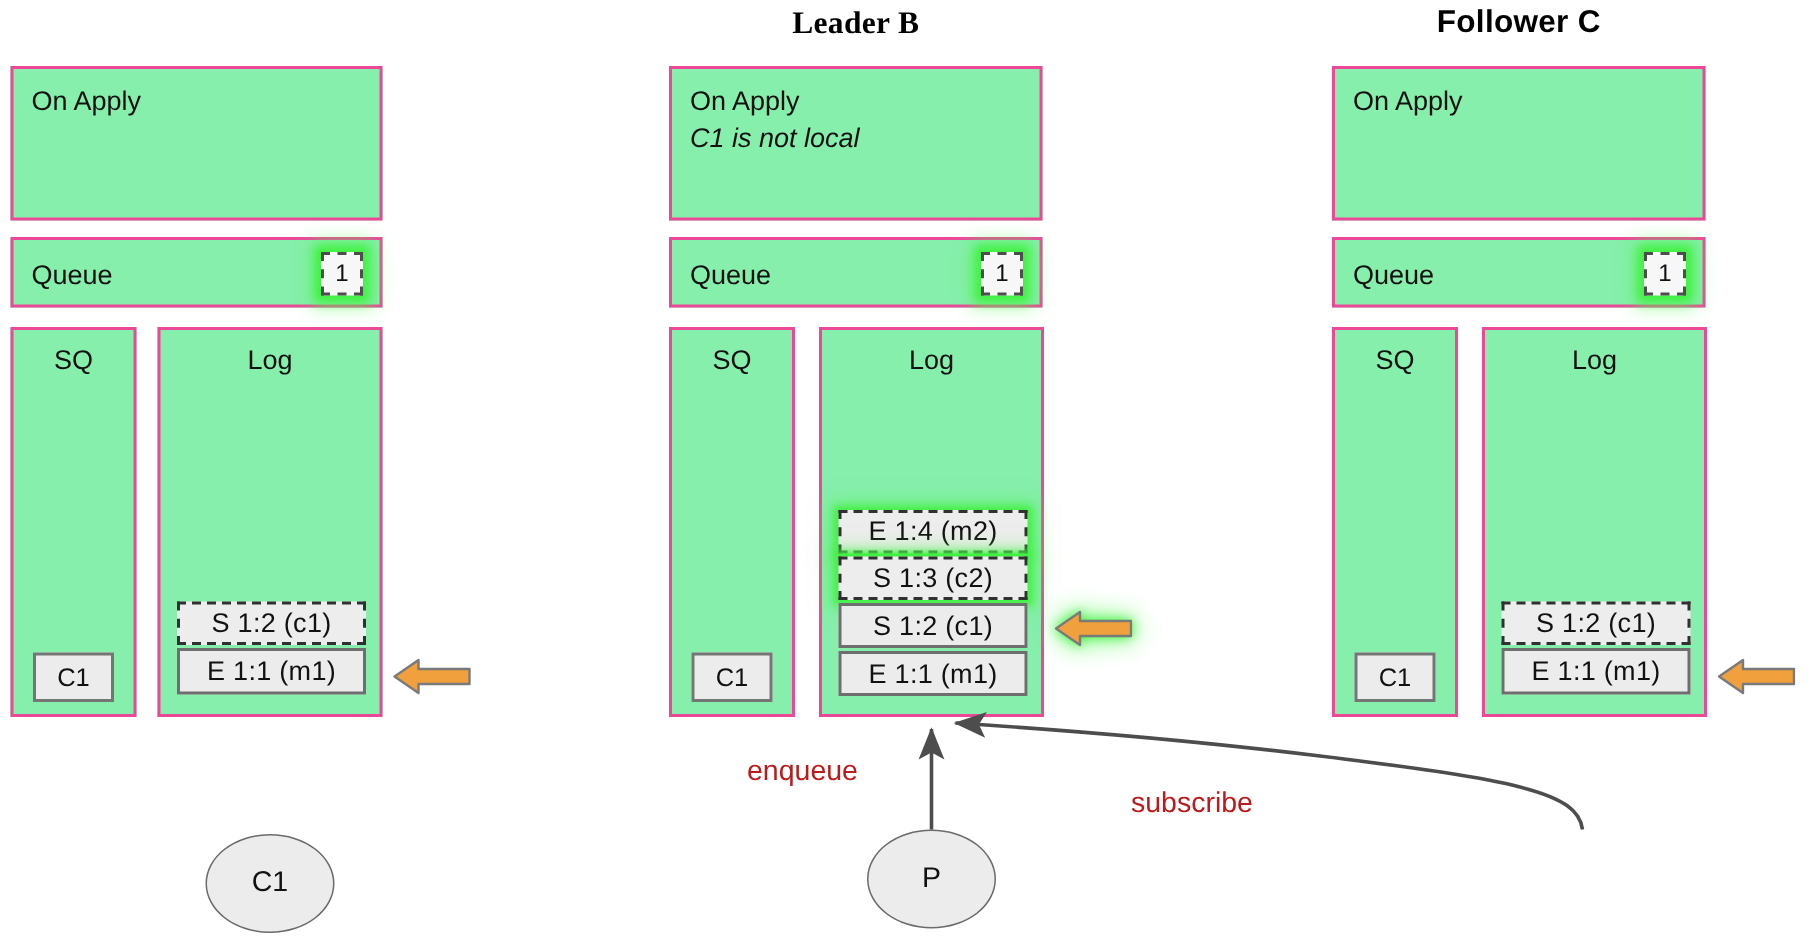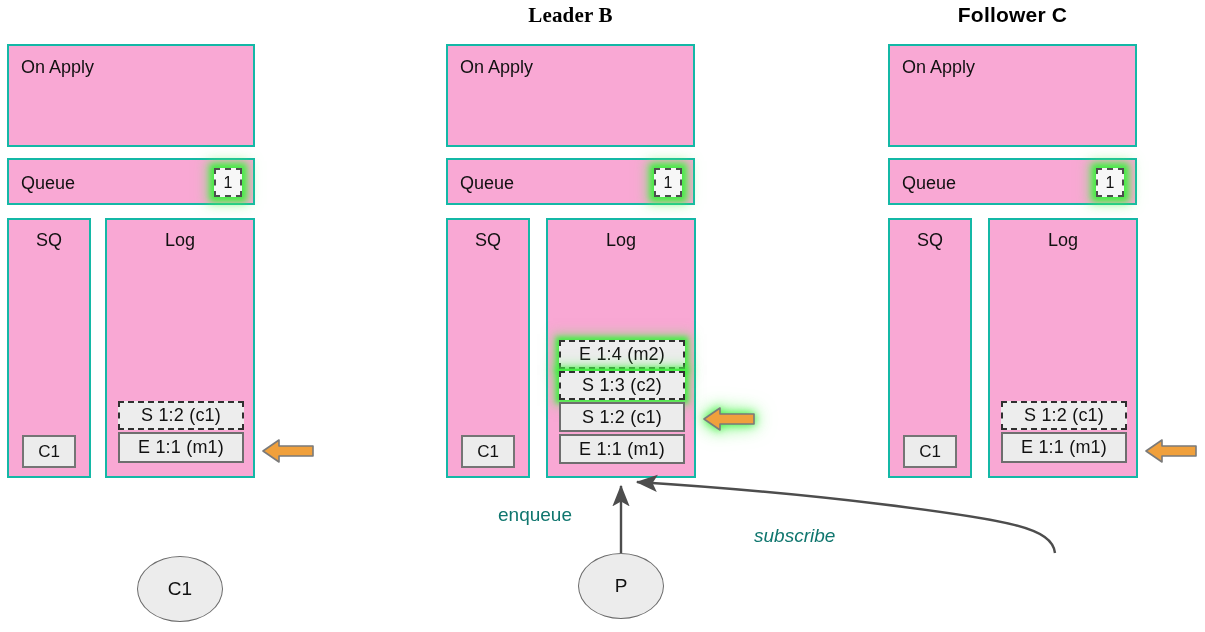--- a/index.html
+++ b/index.html
@@ -21,22 +21,22 @@
   .node-title {
     position: absolute;
     font-size: 21px;
     font-weight: bold;
     color: #000000;
     text-align: center;
     letter-spacing: 0.2px;
   }
   .panel {
     position: absolute;
-    background: #f9a8d4;
-    border: 2px solid #14b8a6;
+    background: #86efac;
+    border: 2px solid #ec4899;
     box-sizing: border-box;
   }
   .onapply-box { }
   .onapply-text {
     position: absolute;
     left: 12px;
     top: 9px;
     font-size: 18px;
     line-height: 25px;
     color: #111111;
@@ -121,21 +121,21 @@
     box-sizing: border-box;
     font-size: 19px;
     color: #111111;
     display: flex;
     align-items: center;
     justify-content: center;
   }
   .edge-label {
     position: absolute;
     font-size: 19px;
-    color: #0f766e;
+    color: #b91c1c;
     white-space: nowrap;
   }
   svg.overlay {
     position: absolute;
     left: 0;
     top: 0;
     width: 1205px;
     height: 632px;
     pointer-events: none;
   }
@@ -174,20 +174,21 @@
     </svg>
   </div>
 
   <div class="circle-node" style="left:137px; top:556px; width:86px; height:66px;">C1</div>
 
   <div class="node-title" style="left:446px; top:3px; width:249px;font-family:Liberation Serif, serif;">Leader B</div>
 
   <div class="panel onapply-box" style="left:446px; top:44px; width:249px; height:103px;">
     <div class="onapply-text">
       <div>On Apply</div>
+      <div class="ital">C1 is not local</div>
     </div>
   </div>
 
   <div class="panel queue-box" style="left:446px; top:158px; width:249px; height:47px;">
     <div class="queue-label">Queue</div>
     <div class="badge glow" style="right:11px; top:8px; width:28px; height:29px;">1</div>
   </div>
 
   <div class="panel" style="left:446px; top:218px; width:84px; height:260px;">
     <div class="col-head">SQ</div>
@@ -247,15 +248,15 @@
         <path d="M0,0.4 L9,4 L0,7.6 L2,4 Z" fill="#4D4D4D"></path>
       </marker>
     </defs>
 
     <path d="M 621,553 L 621,486" fill="none" stroke="#4D4D4D" stroke-width="2.4" marker-end="url(#arrowhead)"></path>
 
     <path d="M 1055,553 C 1052,528 1010,520 880,504 C 790,493 700,486 637,482" fill="none" stroke="#4D4D4D" stroke-width="2.4" marker-end="url(#arrowhead)"></path>
   </svg>
 
   <div class="edge-label" style="left:498px; top:504px;">enqueue</div>
-  <div class="edge-label" style="left:754px; top:525px;font-style:italic;">subscribe</div>
+  <div class="edge-label" style="left:754px; top:525px;">subscribe</div>
 
 </div>
 
 </body></html>

